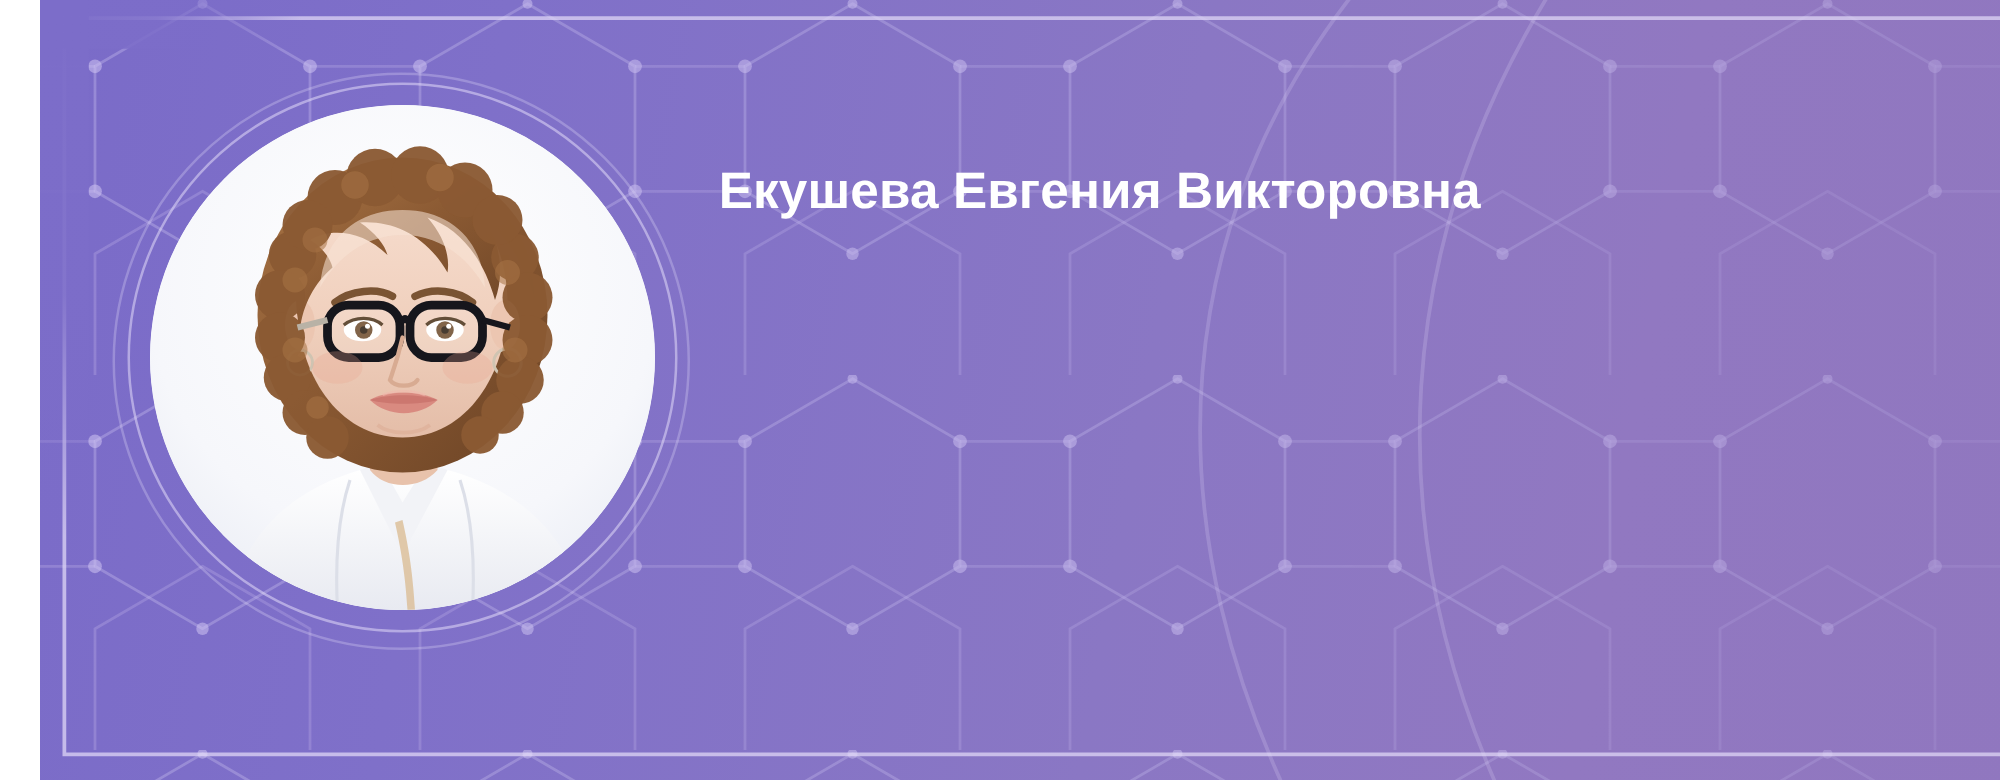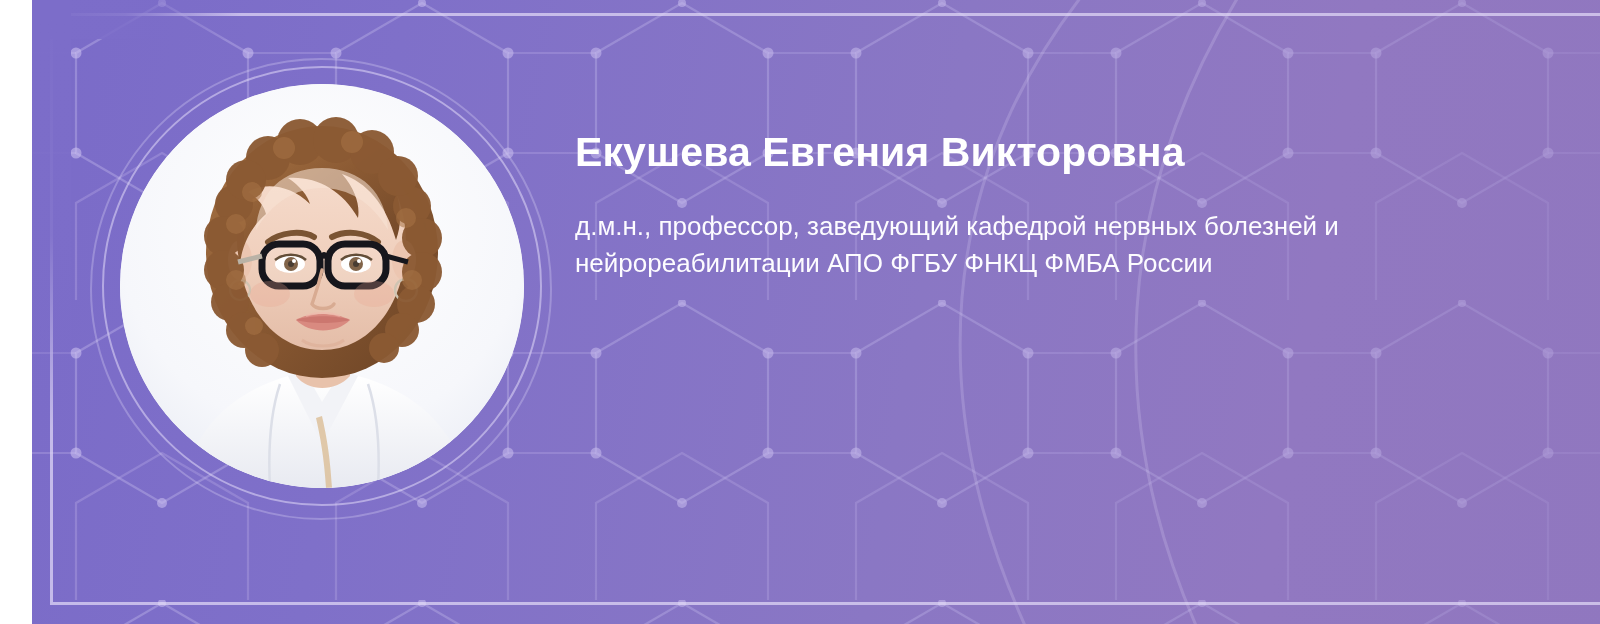--- a/index.html
+++ b/index.html
@@ -283,16 +283,15 @@
           <ellipse cx="254" cy="210" rx="20" ry="13" fill="#e9a58f" opacity="0.28"></ellipse>
 
           <path d="M 182 256 C 192 264 214 264 224 256" stroke="#dcae96" stroke-width="3" fill="none" opacity="0.6"></path>
         </g>
       </svg>
     </div>
   </div>
 
   <div id="text-block">
     <h1 id="person-name">Екушева Евгения Викторовна</h1>
-    <p id="person-credentials">д.м.н., профессор, заведующий кафедрой нервных болезней и нейрореабилитации АПО ФГБУ ФНКЦ ФМБА России</p>
   </div>
 
 </div>
 
 </body></html>

